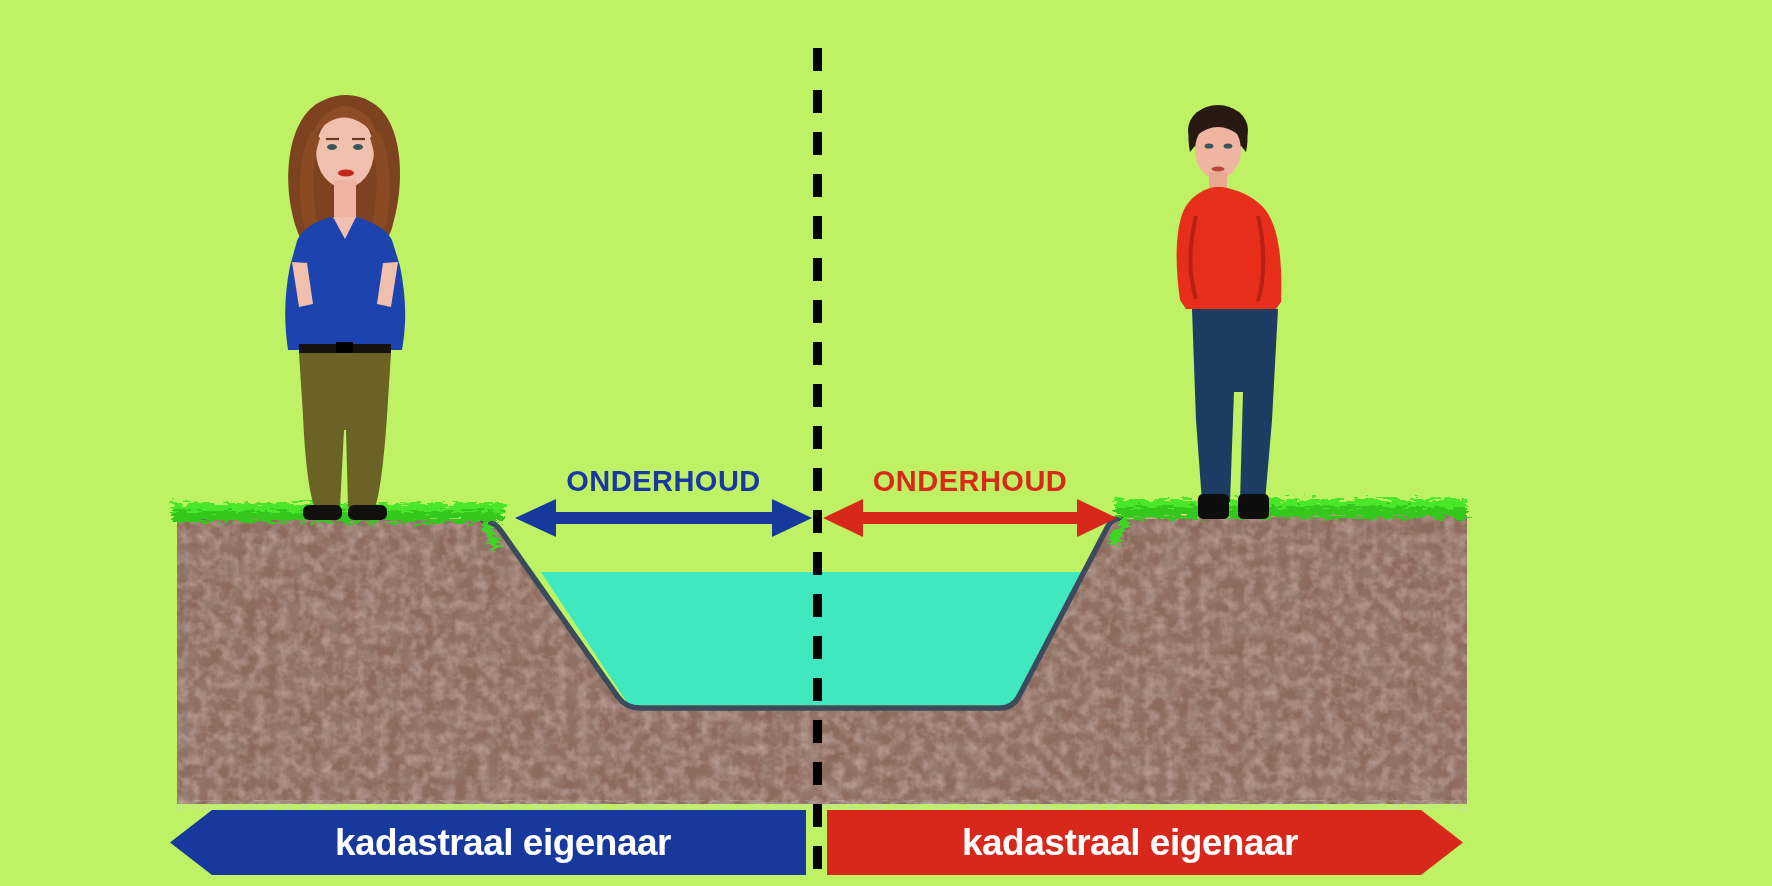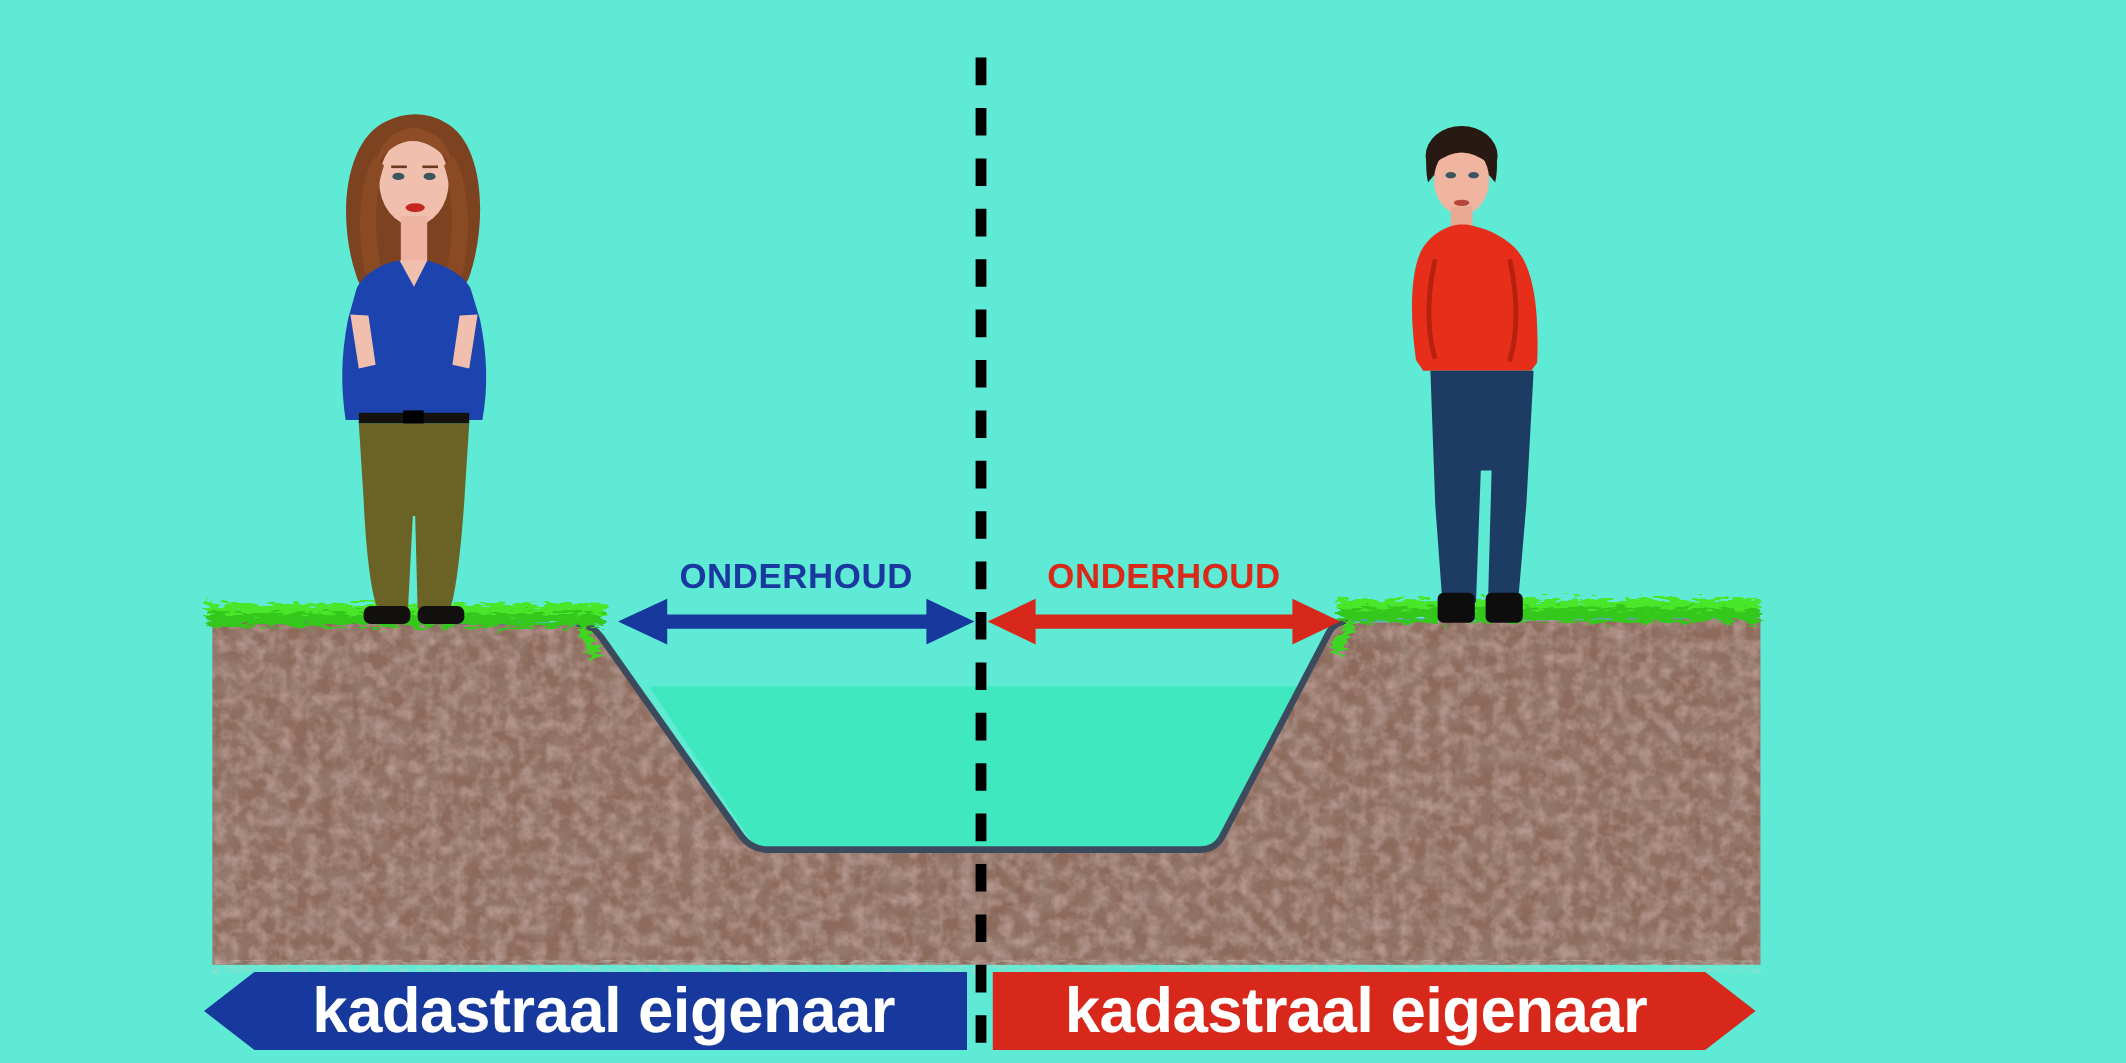--- a/index.html
+++ b/index.html
@@ -1,23 +1,23 @@
 <!DOCTYPE html>
 <html><head>
 <meta charset="utf-8">
 <style>
   html,body{margin:0;padding:0;background:#ffffff;}
-  .stage{position:relative;width:1772px;height:886px;background:#5eead4;overflow:hidden;
+  .stage{position:relative;width:1772px;height:886px;background:#bef264;overflow:hidden;
          font-family:"Liberation Sans", sans-serif;}
   .stage svg{position:absolute;left:0;top:0;}
   .label{position:absolute;font-weight:700;font-size:29px;letter-spacing:.5px;text-align:center;}
   .label.blue{color:#1a39a0;}
   .label.red{color:#d92918;}
   .banner{position:absolute;top:810px;height:65px;display:flex;align-items:center;justify-content:center;
-          color:#ffffff;font-weight:700;font-size:53px;letter-spacing:-0.5px;}
+          color:#ffffff;font-weight:700;font-size:37px;letter-spacing:-0.5px;}
   .banner.blue{left:170px;width:636px;background:#17389d;
         clip-path:polygon(0 50%, 42px 0, 100% 0, 100% 100%, 42px 100%);padding-left:30px;box-sizing:border-box;}
   .banner.red{left:827px;width:636px;background:#d8281b;
         clip-path:polygon(0 0, calc(100% - 42px) 0, 100% 50%, calc(100% - 42px) 100%, 0 100%);padding-right:30px;box-sizing:border-box;}
 </style>
 </head>
 <body>
 
 <div class="stage">
 

